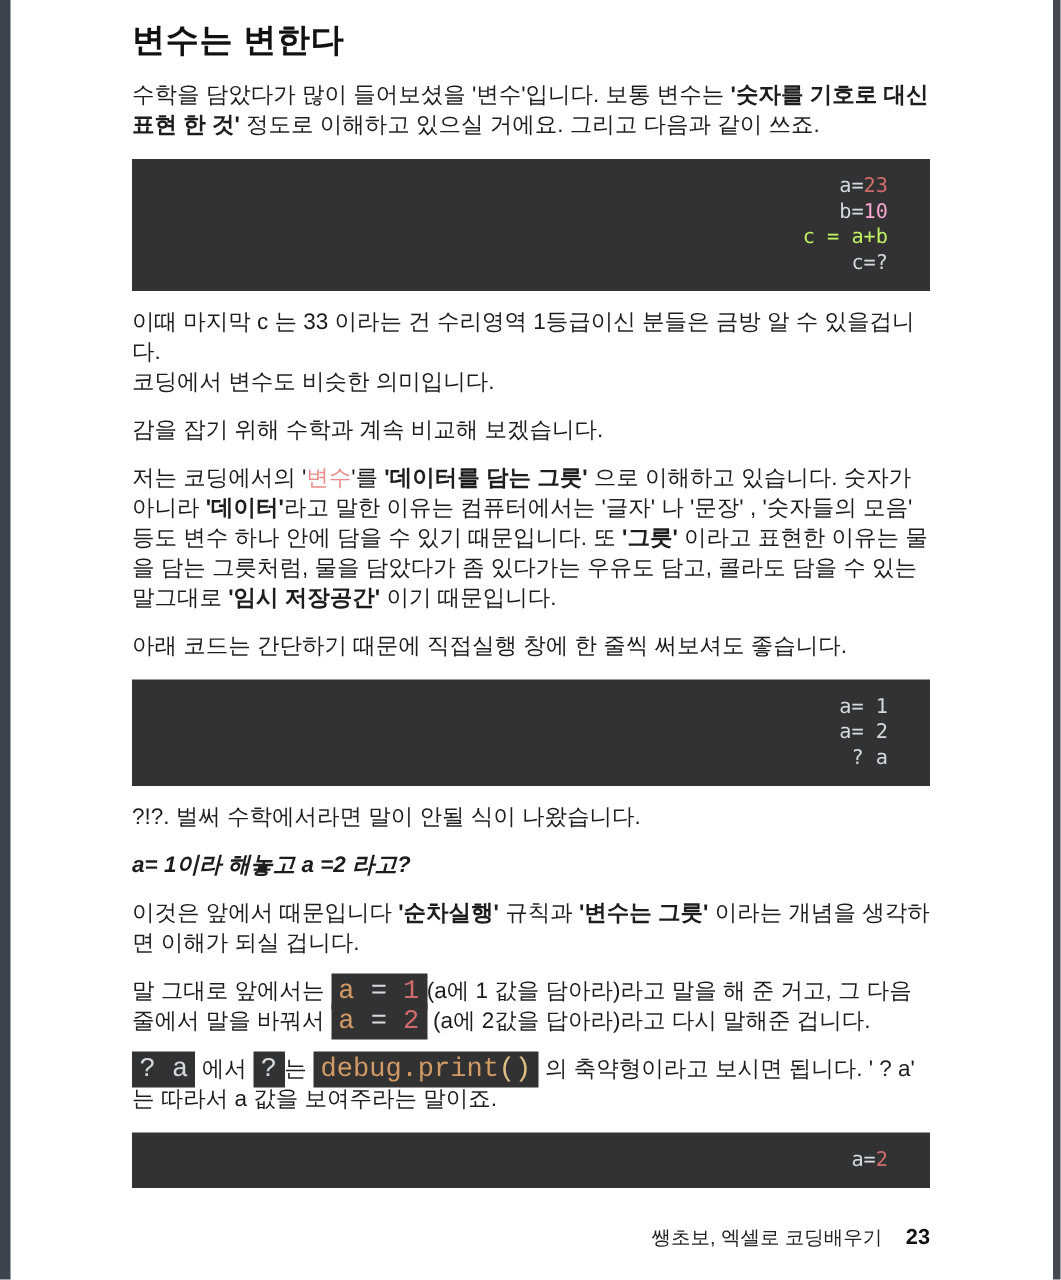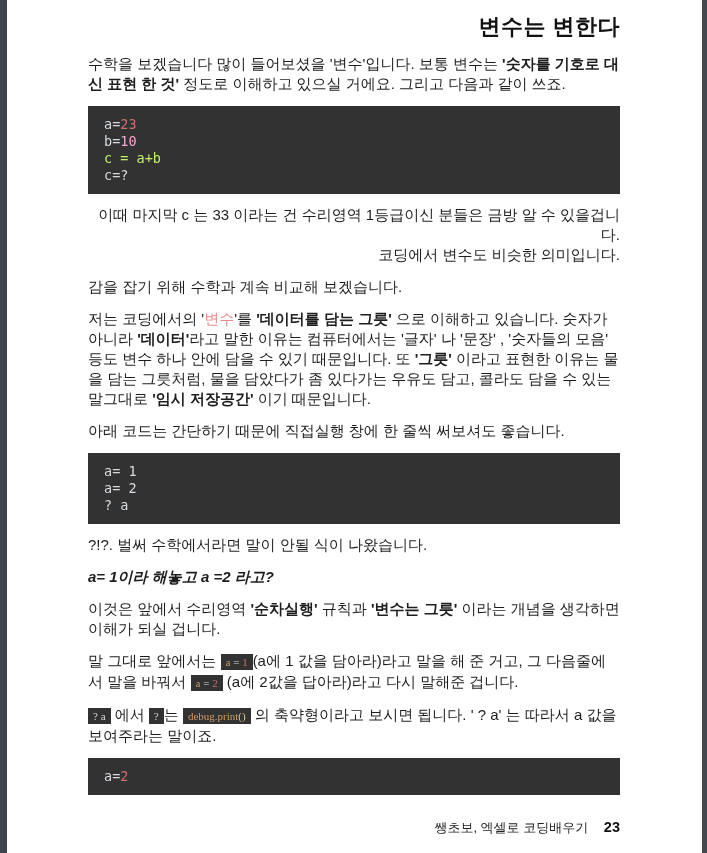--- a/index.html
+++ b/index.html
@@ -11,79 +11,80 @@
   }
   .strip{position:absolute;top:0;height:853px;}
   .strip-left{left:0;width:7px;background:var(--strip-l,#3e444d);}
   .strip-right{right:0;width:5px;background:var(--strip-r,#45484e);}
   main{
     box-sizing:border-box;width:100%;height:853px;
     padding:10px 87px 0 88px;overflow:hidden;
   }
   h1{
     font-size:22px;line-height:30px;font-weight:bold;color:#111;
-    margin:2px 0 12px 0;letter-spacing:0.5px;text-align:right;
+    margin:2px 0 12px 0;letter-spacing:0.5px;
   }
   p{
     font-size:15px;line-height:20px;color:#1d1d1d;
     margin:0 0 12px 0;
   }
-  .preline{white-space:pre-line;text-align:right;}
+  .preline{white-space:pre-line;}
   .italic{font-style:italic;font-weight:bold;}
   b{font-weight:bold;}
   .red{color:var(--red,#e88b8b);}
   .codeblock{
     background:var(--code-bg,#323232);
     color:var(--code-text,#d6d9dd);
     font-family:"DejaVu Sans Mono","Liberation Mono",monospace;
     font-size:13.5px;line-height:17px;
-    padding:10px 16px;margin:0 0 11px 0;
+    padding:10px 28px;margin:0 0 11px 0;
     white-space:pre;
+    text-align:right;
   }
   .ic{
     background:var(--code-bg,#323232);
-    font-family:Liberation Serif, serif;
-    font-size:11px;
+    font-family:Liberation Mono, monospace;
+    font-size:18px;
     padding:2px 5px;
     white-space:pre;
   }
   .footer{
     text-align:right;margin-top:24px;font-size:13px;color:#222;
   }
   .footer b{font-size:14.5px;margin-left:12px;color:#111;}
 </style>
 </head>
 <body>
 
 <div class="strip strip-left"></div>
 <div class="strip strip-right"></div>
 
 <main>
   <h1>변수는 변한다</h1>
 
-  <p><span>수학을 보겠습니다 많이 들어보셨을 '변수'입니다. 보통 변수는 </span><b>'숫자를 기호로 대신 표현 한 것'</b><span> 정도로 이해하고 있으실 거에요. 그리고 다음과 같이 쓰죠.</span></p>
+  <p><span>수학을 담았다가 많이 들어보셨을 '변수'입니다. 보통 변수는 </span><b>'숫자를 기호로 대신 표현 한 것'</b><span> 정도로 이해하고 있으실 거에요. 그리고 다음과 같이 쓰죠.</span></p>
 
   <div class="codeblock"><div><span style="color: rgb(214, 217, 221);">a=</span><span style="color: rgb(208, 107, 107);">23</span></div><div><span style="color: rgb(214, 217, 221);">b=</span><span style="color: #f9a8d4;">10</span></div><div><span style="color: #bef264;">c = a+b</span></div><div><span style="color: rgb(214, 217, 221);">c=?</span></div></div>
 
   <p class="preline">이때 마지막 c 는 33 이라는 건 수리영역 1등급이신 분들은 금방 알 수 있을겁니다.
 코딩에서 변수도 비슷한 의미입니다.</p>
 
   <p>감을 잡기 위해 수학과 계속 비교해 보겠습니다.</p>
 
   <p><span>저는 코딩에서의 '</span><span class="red">변수</span><span>'를 </span><b>'데이터를 담는 그릇'</b><span> 으로 이해하고 있습니다. 숫자가 아니라 </span><b>'데이터'</b><span>라고 말한 이유는 컴퓨터에서는 '글자' 나 '문장' , '숫자들의 모음' 등도 변수 하나 안에 담을 수 있기 때문입니다. 또 </span><b>'그릇'</b><span> 이라고 표현한 이유는 물을 담는 그릇처럼, 물을 담았다가 좀 있다가는 우유도 담고, 콜라도 담을 수 있는 말그대로 </span><b>'임시 저장공간'</b><span> 이기 때문입니다.</span></p>
 
   <p>아래 코드는 간단하기 때문에 직접실행 창에 한 줄씩 써보셔도 좋습니다.</p>
 
   <div class="codeblock"><div><span style="color: rgb(214, 217, 221);">a= 1</span></div><div><span style="color: rgb(214, 217, 221); margin-top: 44px;">a= 2</span></div><div><span style="color: rgb(214, 217, 221);">? a</span></div></div>
 
   <p>?!?. 벌써 수학에서라면 말이 안될 식이 나왔습니다.</p>
 
   <p class="italic">a= 1이라 해놓고 a =2 라고?</p>
 
-  <p><span>이것은 앞에서 수리영역 </span><b>'순차실행'</b><span> 규칙과 </span><b>'변수는 그릇'</b><span> 이라는 개념을 생각하면 이해가 되실 겁니다.</span></p>
+  <p><span>이것은 앞에서 때문입니다 </span><b>'순차실행'</b><span> 규칙과 </span><b>'변수는 그릇'</b><span> 이라는 개념을 생각하면 이해가 되실 겁니다.</span></p>
 
   <p><span>말 그대로 앞에서는 </span><code class="ic"><span style="color: rgb(209, 154, 102);">a</span><span style="color: rgb(214, 217, 221);"> = </span><span style="color: rgb(208, 107, 107);">1</span></code><span>(a에 1 값을 담아라)라고 말을 해 준 거고, 그 다음줄에서 말을 바꿔서 </span><code class="ic"><span style="color: rgb(209, 154, 102);">a</span><span style="color: rgb(214, 217, 221);"> = </span><span style="color: rgb(208, 107, 107);">2</span></code><span> (a에 2값을 답아라)라고 다시 말해준 겁니다.</span></p>
 
   <p><code class="ic"><span style="color: rgb(214, 217, 221);">? a</span></code><span> 에서 </span><code class="ic"><span style="color: rgb(214, 217, 221);">?</span></code><span>는 </span><code class="ic"><span style="color: rgb(209, 154, 102);">debug.print</span><span style="color: rgb(223, 193, 132);">()</span></code><span> 의 축약형이라고 보시면 됩니다. ' ? a' 는 따라서 a 값을 보여주라는 말이죠.</span></p>
 
 
   <div class="codeblock"><div><span style="color: rgb(214, 217, 221);">a=</span><span style="color: rgb(208, 107, 107);">2</span></div></div>
 
   <div class="footer">
     <span>쌩초보, 엑셀로 코딩배우기</span>

